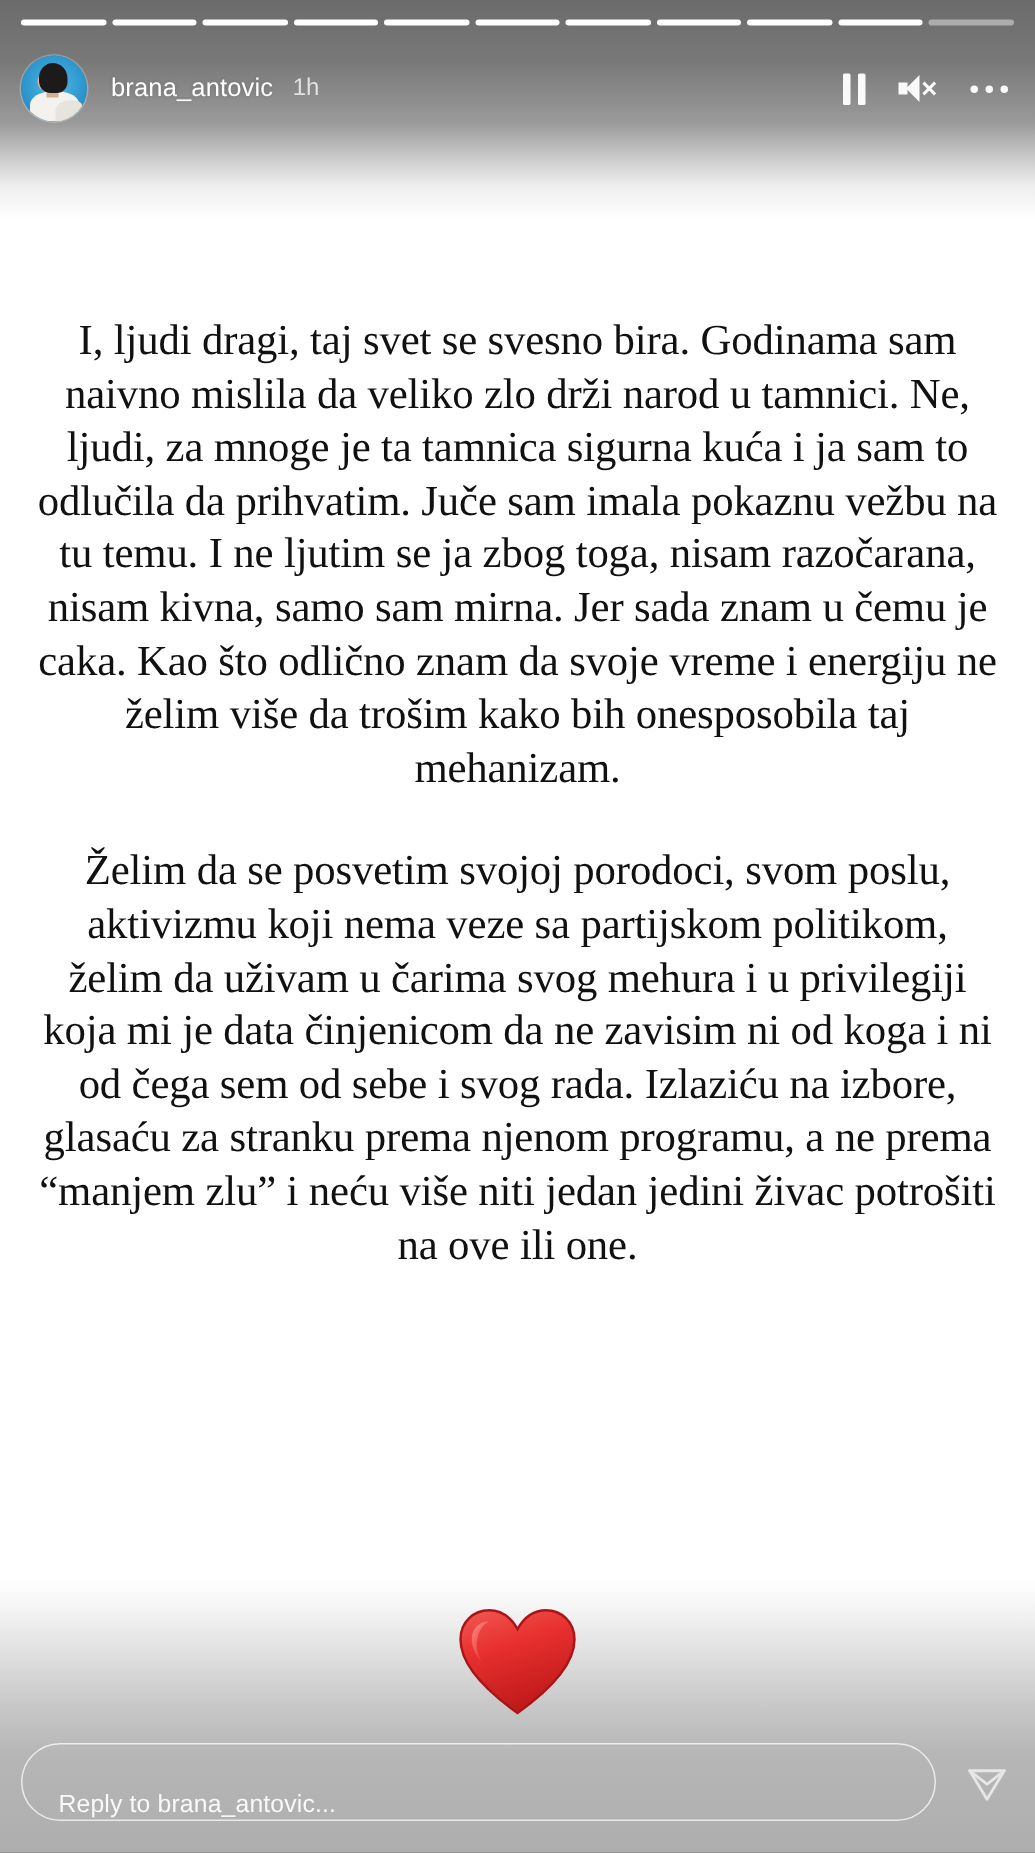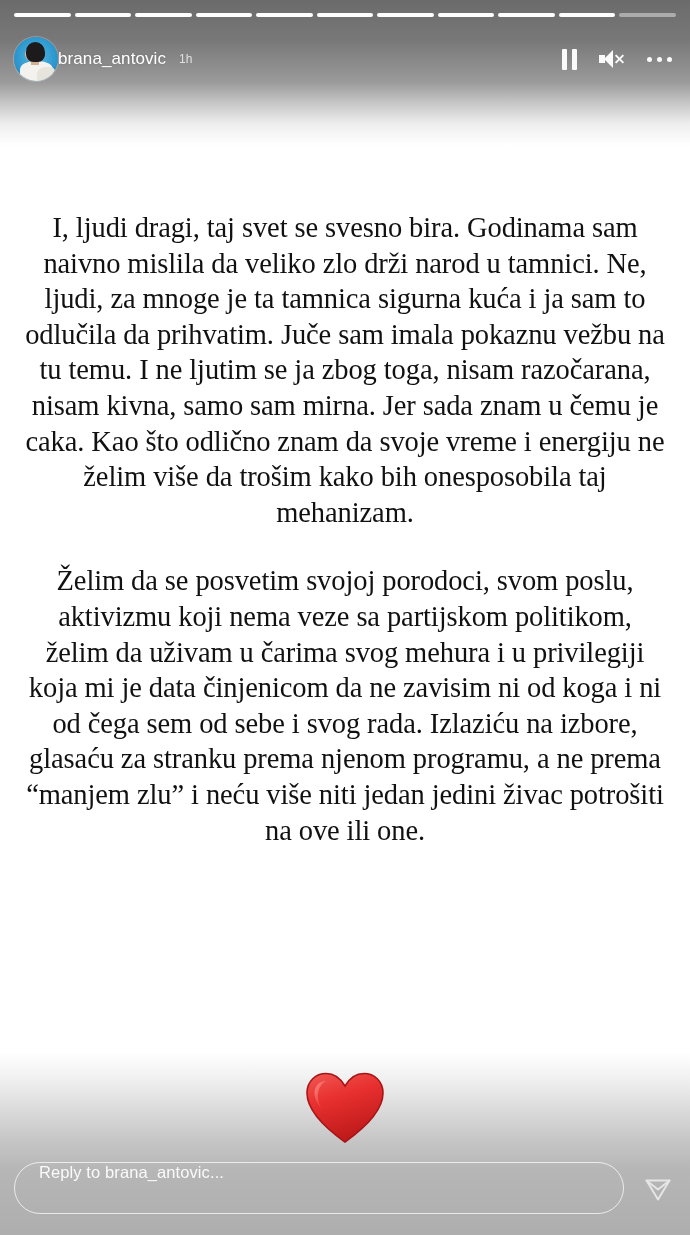--- a/index.html
+++ b/index.html
@@ -91,30 +91,31 @@
   }
   .avatar .shoulder {
     position:absolute;
     left:23px; bottom:0;
     width:18px; height:14px;
     border-radius:50% 30% 0 0;
     background:#e7e3dd;
   }
 
   .username {
+    margin-left:16px;
     font-size:17px;
     color:#ffffff;
     letter-spacing:.1px;
     font-weight:400;
     text-shadow:0 0 3px rgba(0,0,0,0.16);
     white-space:nowrap;
   }
   .timestamp {
     margin-left:13px;
-    font-size:12px;
+    font-size:16px;
     color:rgba(255,255,255,0.74);
     white-space:nowrap;
   }
   .spacer { flex:1 1 auto; }
 
   .ctrl {
     display:flex; align-items:center; justify-content:center;
     opacity:.96;
   }
   .ctrl + .ctrl { margin-left:22px; }
@@ -187,21 +188,21 @@
     width:690px; height:80px;
     display:flex; align-items:center;
     padding:0 14px 14px 14px;
     z-index:6;
   }
   .reply-input {
     flex:1 1 auto;
     height:52px;
     border:1.6px solid rgba(255,255,255,0.72);
     border-radius:26px;
-    display:flex; align-items:flex-start;
+    display:flex; align-items:flex-end;
     padding:0 24px;
     background:transparent;
   }
   .reply-placeholder {
     font-size:16.5px;
     color:rgba(255,255,255,0.93);
     letter-spacing:.1px;
     white-space:nowrap;
   }
   .send-btn {

